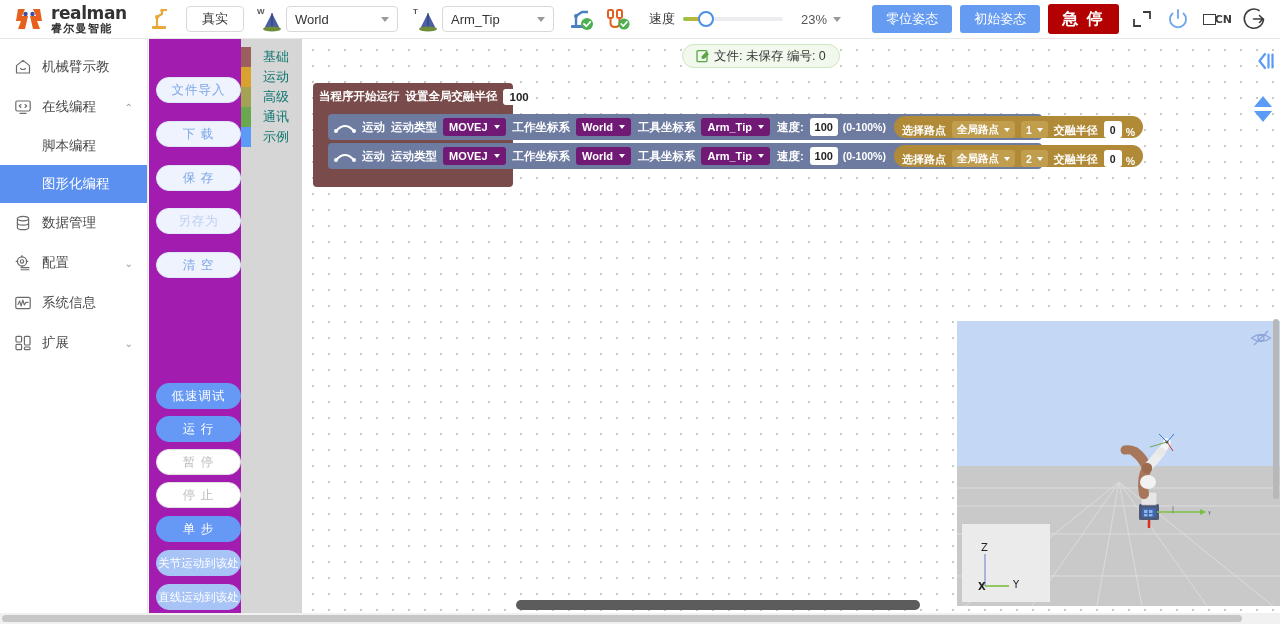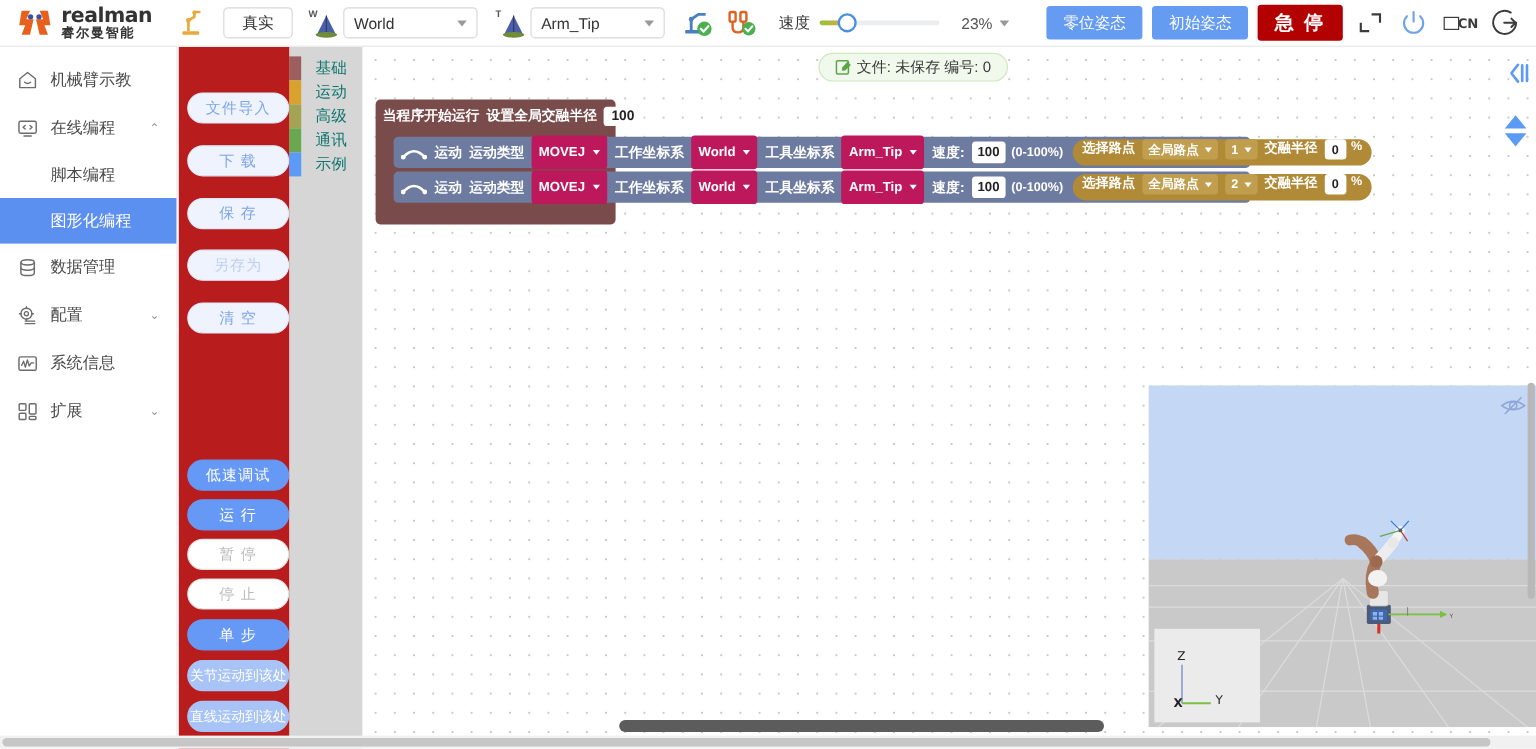--- a/index.html
+++ b/index.html
@@ -81,21 +81,21 @@
   .nav-item .ni-arrow { margin-right: 14px; font-size: 10px; color: #999; }
   .nav-sub {
     height: 38px; display: flex; align-items: center; padding-left: 42px; cursor: pointer;
     font-size: 13.5px; color: #4a4a4a;
   }
   .nav-sub.active { background: #5b8ff0; color: #fff; }
 
   
   .actions {
     position: absolute; left: 149px; top: 39px; width: 92px; height: 585px;
-    background: #b91c1c; z-index: 18;
+    background: #a21caf; z-index: 18;
   }
   .pill {
     position: absolute; left: 7px; width: 85px; height: 26px; border-radius: 13px;
     display: flex; align-items: center; justify-content: center;
     font-size: 12.5px; cursor: pointer; letter-spacing: 1px;
   }
   .pill.ghost { background: #eef3fd; color: #7fa6e8; border: 1px solid #dce7fa; }
   .pill.ghost-dim { background: #eef3fd; color: #bcd0ef; border: 1px solid #e4ecfb; }
   .pill.solid { background: #6699f5; color: #fff; border: 1px solid #6699f5; }
   .pill.solid-lite { background: #a8c4f7; color: #fff; border: 1px solid #a8c4f7; font-size: 11.5px; letter-spacing: 0; }
@@ -145,34 +145,34 @@
   .mv-block {
     position: absolute; left: 15px; width: 714px; height: 26px;
     background: #6d7ba0; border-radius: 4px; display: flex; align-items: center;
     padding-left: 6px; white-space: nowrap;
   }
   .mv-block.r1 { top: 31px; }
   .mv-block.r2 { top: 60px; }
   .mv-ico { width: 22px; height: 14px; flex: none; margin-right: 6px; }
   .mv-lbl { font-size: 11.5px; color: #fff; font-weight: bold; margin-right: 6px; }
   .mv-dd {
-    height: 28px; background: #be185d; border-radius: 3px; display: flex; align-items: center;
+    height: 18px; background: #701a75; border-radius: 3px; display: flex; align-items: center;
     padding: 0 6px; font-size: 11px; color: #fff; font-weight: bold; margin-right: 7px; cursor: pointer;
   }
   .mv-dd .dcar { border-left: 3.5px solid transparent; border-right: 3.5px solid transparent;
                  border-top: 4.5px solid #fff; margin-left: 6px; }
   .mv-inp {
     height: 18px; background: #fff; border-radius: 3px; display: flex; align-items: center;
     justify-content: center; font-size: 11px; color: #222; font-weight: bold;
     padding: 0 6px; min-width: 28px; margin-right: 5px; cursor: text;
   }
   .mv-hint { font-size: 10.5px; color: #fff; font-weight: bold; margin-right: 8px; }
 
   .sub-block {
-    height: 22px; background: #b08a36; border-radius: 11px; display: flex; align-items: flex-start;
+    height: 22px; background: #b08a36; border-radius: 11px; display: flex; align-items: flex-end;
     padding: 0 8px; margin-right: 4px;
   }
   .sb-lbl { font-size: 11px; color: #fff; font-weight: bold; margin-right: 6px; }
   .sb-dd {
     height: 17px; background: #c09e4e; border-radius: 3px; display: flex; align-items: center;
     padding: 0 5px; font-size: 10.5px; color: #fff; font-weight: bold; margin-right: 6px; cursor: pointer;
   }
   .sb-dd .dcar { border-left: 3.5px solid transparent; border-right: 3.5px solid transparent;
                  border-top: 4.5px solid #fff; margin-left: 5px; }
   .sb-inp {

